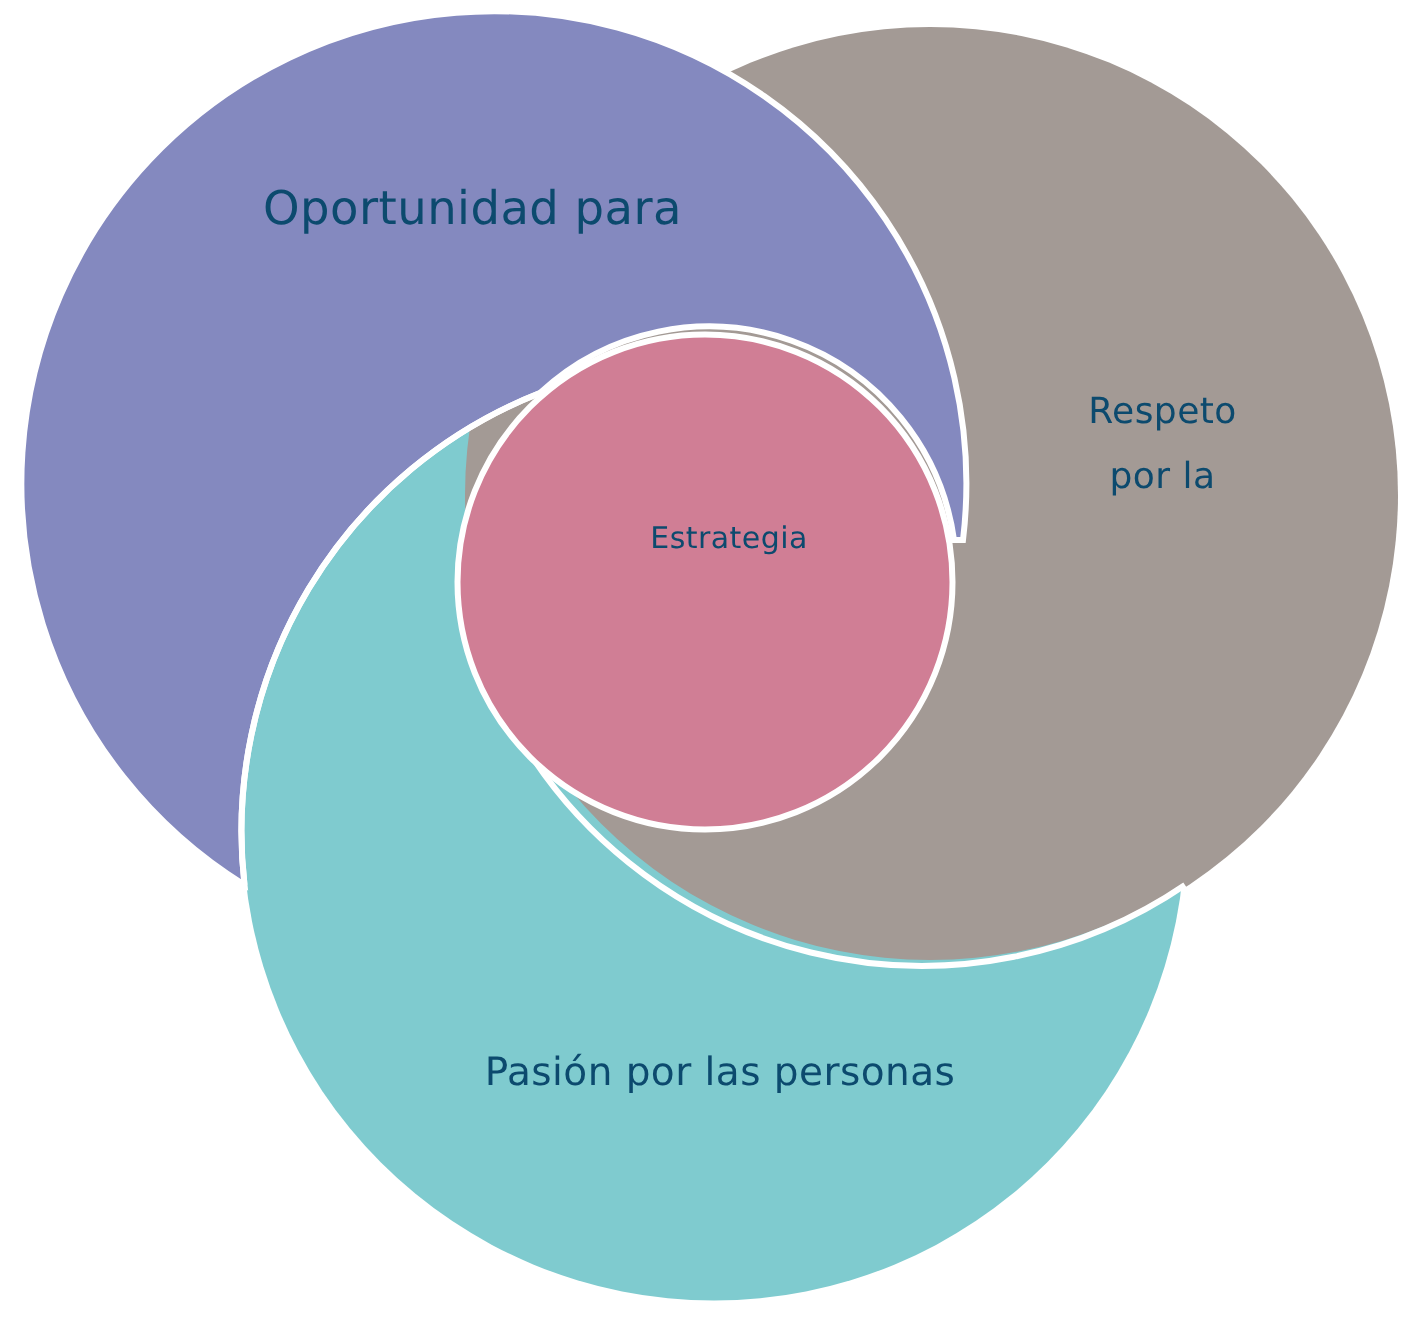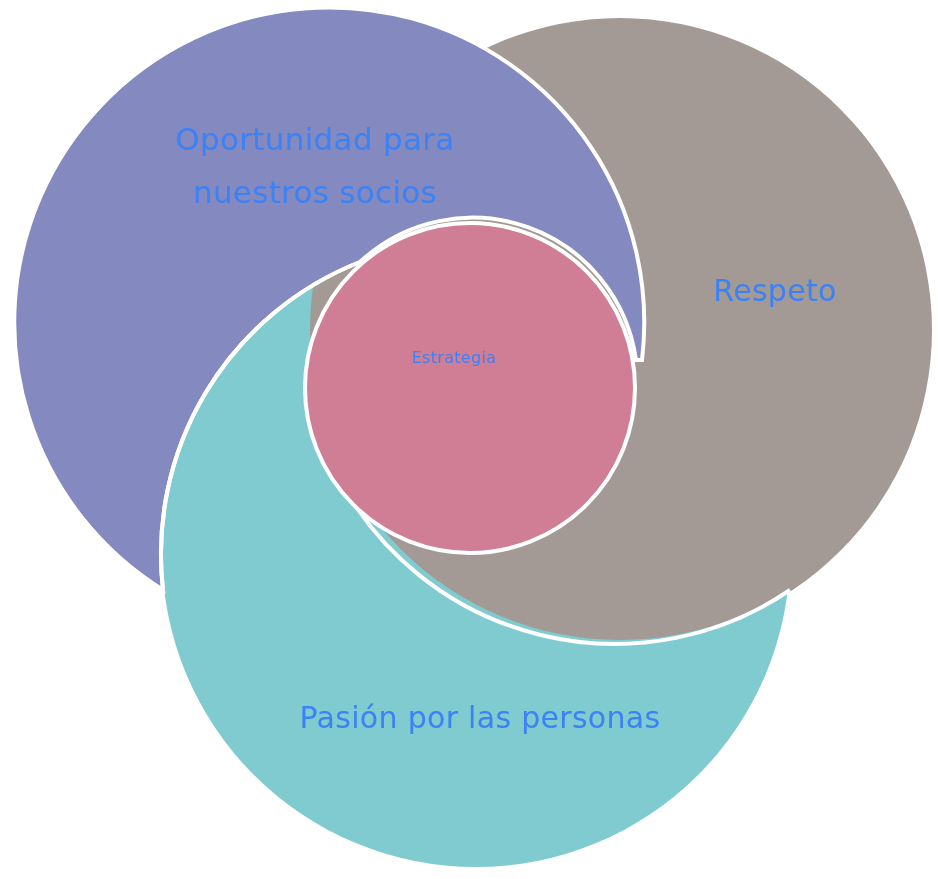--- a/index.html
+++ b/index.html
@@ -1,23 +1,23 @@
 <!DOCTYPE html>
 <html><head>
   <meta charset="utf-8">
   <style>
     html, body { margin: 0; padding: 0; background: #ffffff; }
     body { width: 938px; height: 879px; position: relative; overflow: hidden; font-family: "DejaVu Sans", sans-serif; }
     svg { position: absolute; left: 0; top: 0; }
-    .label { position: absolute; color: #3b82f6; text-align: center; line-height: 1.2; letter-spacing: 0.3px; }
+    .label { position: absolute; color: #0c4a6e; text-align: center; line-height: 1.2; letter-spacing: 0.3px; }
     .label span { display: block; }
     #lbl-purple { left: 130px; top: 113px; width: 370px; font-size: 31px; line-height: 53px; }
-    #lbl-gray { left: 660px; top: 269px; width: 230px; font-size: 30px; line-height: 43px; }
-    #lbl-teal { left: 240px; top: 700px; width: 480px; font-size: 30px; }
-    #lbl-pink { left: 304px; top: 337px; width: 300px; font-size: 16px; line-height: 42px; }
+    #lbl-gray { left: 660px; top: 253px; width: 230px; font-size: 24px; line-height: 43px; }
+    #lbl-teal { left: 240px; top: 700px; width: 480px; font-size: 26px; }
+    #lbl-pink { left: 336px; top: 337px; width: 300px; font-size: 20px; line-height: 42px; }
   </style>
 </head>
 <body>
 
 <svg width="938" height="879" viewBox="0 0 938 879">
   <defs>
     <clipPath id="clip-not-gray">
       <path d="M0 0 H938 V879 H0 Z M930 330 A310 310 0 1 0 310 330 A310 310 0 1 0 930 330 Z" clip-rule="evenodd"></path>
     </clipPath>
   </defs>
@@ -32,25 +32,25 @@
 
   <path d="M642 360 A315 315 0 1 0 163 590 A314 314 0 0 1 360 262 A165 165 0 0 1 636 360 Z" fill="#8489BF" stroke="#FFFFFF" stroke-width="4"></path>
 
   <path d="M163 590 A314 314 0 0 1 360 262" fill="none" stroke="#FFFFFF" stroke-width="4"></path>
 
   <circle cx="470" cy="388" r="165" fill="#D07E95" stroke="#FFFFFF" stroke-width="4"></circle>
 </svg>
 
 <div class="label" id="lbl-purple">
   <span>Oportunidad para</span>
-  <span>nuestros socios</span>
 </div>
 
 <div class="label" id="lbl-gray">
   <span>Respeto</span>
+  <span>por la</span>
 </div>
 
 <div class="label" id="lbl-teal">
   <span>Pasión por las personas</span>
 </div>
 
 <div class="label" id="lbl-pink">
   <span>Estrategia</span>
 </div>
 

